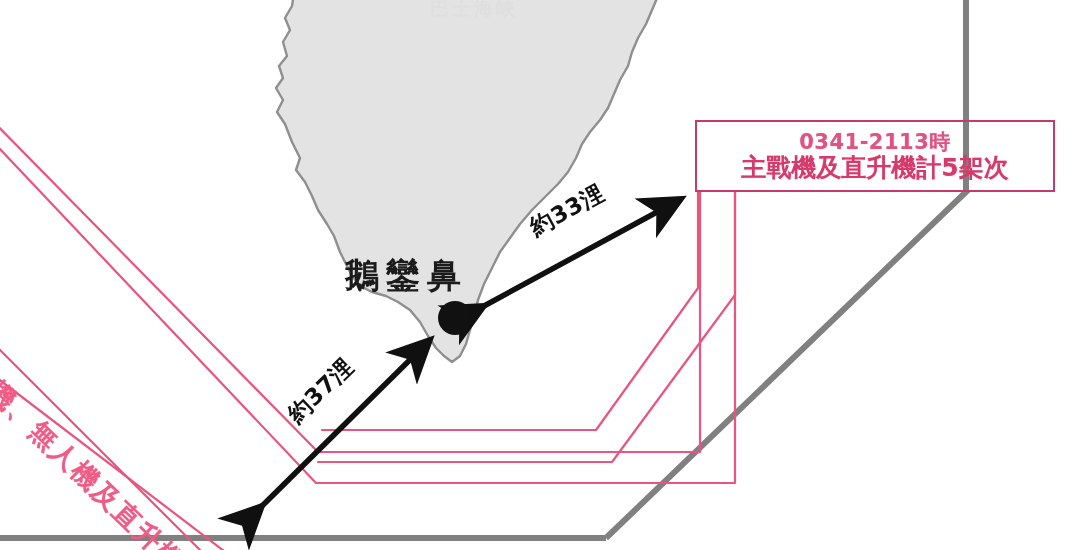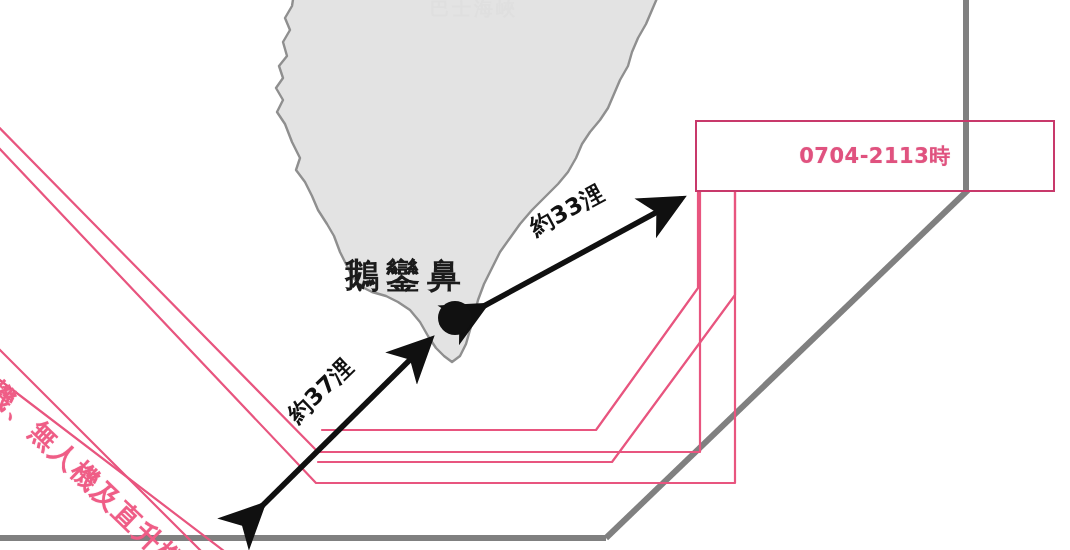--- a/index.html
+++ b/index.html
@@ -171,16 +171,17 @@
   <div id="faint-top-text">巴士海峽</div>
 
   <div class="cape-label">鵝鑾鼻</div>
 
   <div class="dist-label" id="dist-33">約33浬</div>
   <div class="dist-label" id="dist-37">約37浬</div>
 
   <div id="corridor-label">機、無人機及直升機</div>
 
   <div class="callout-box">
-    <div class="callout-line1">0704-2113時</div>
+    <div class="callout-line1">0341-2113時</div>
+    <div class="callout-line2">主戰機及直升機計5架次</div>
   </div>
 
 </div>
 
 </body></html>

